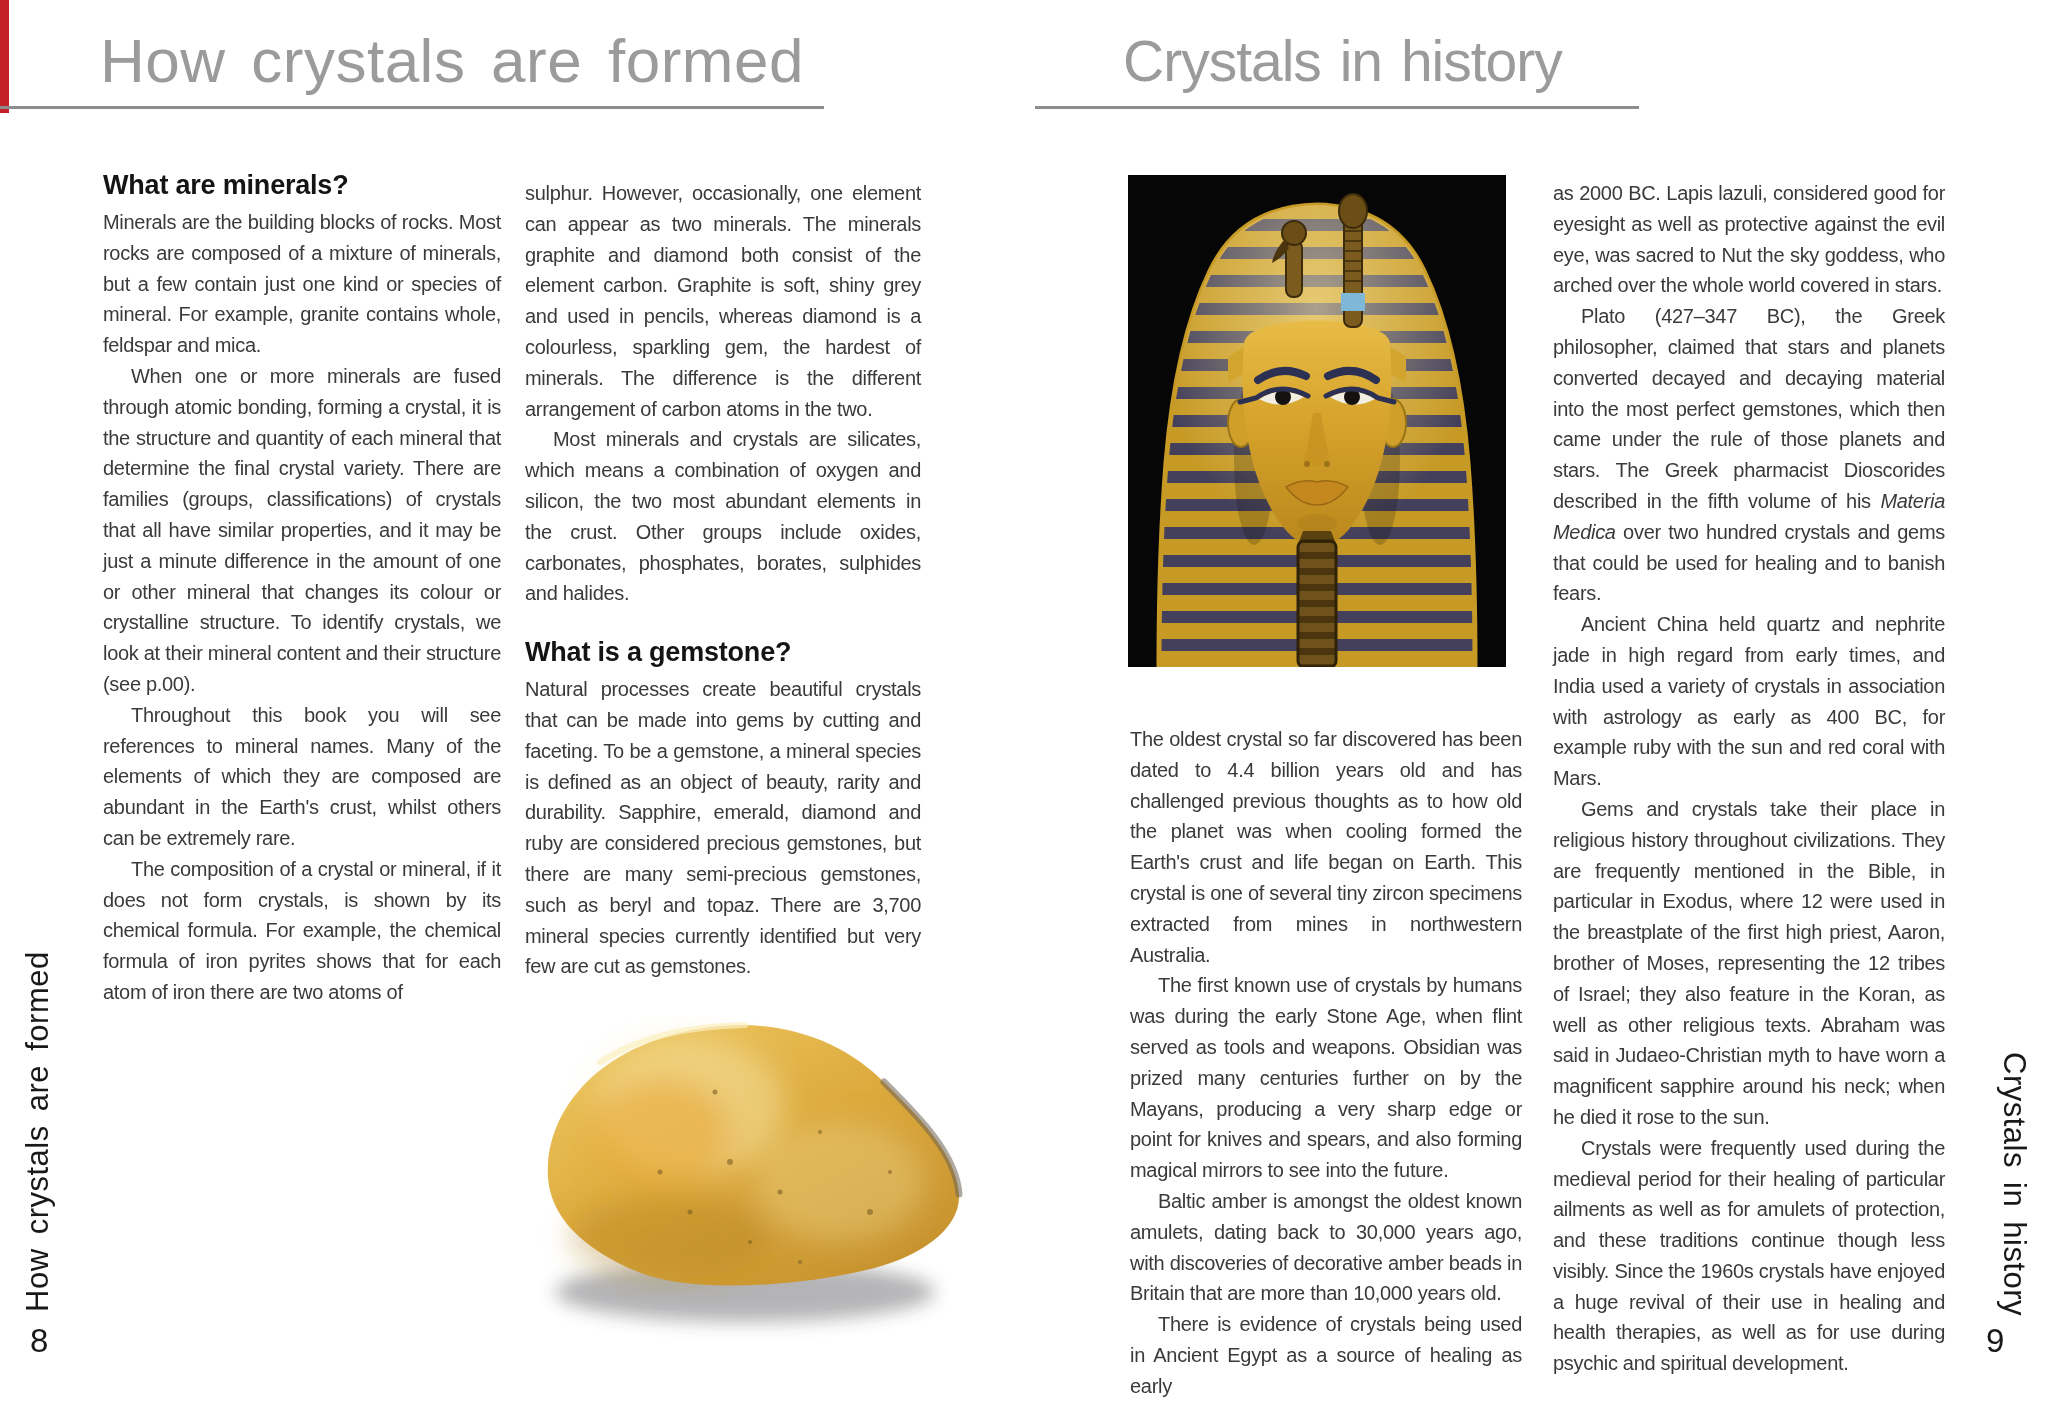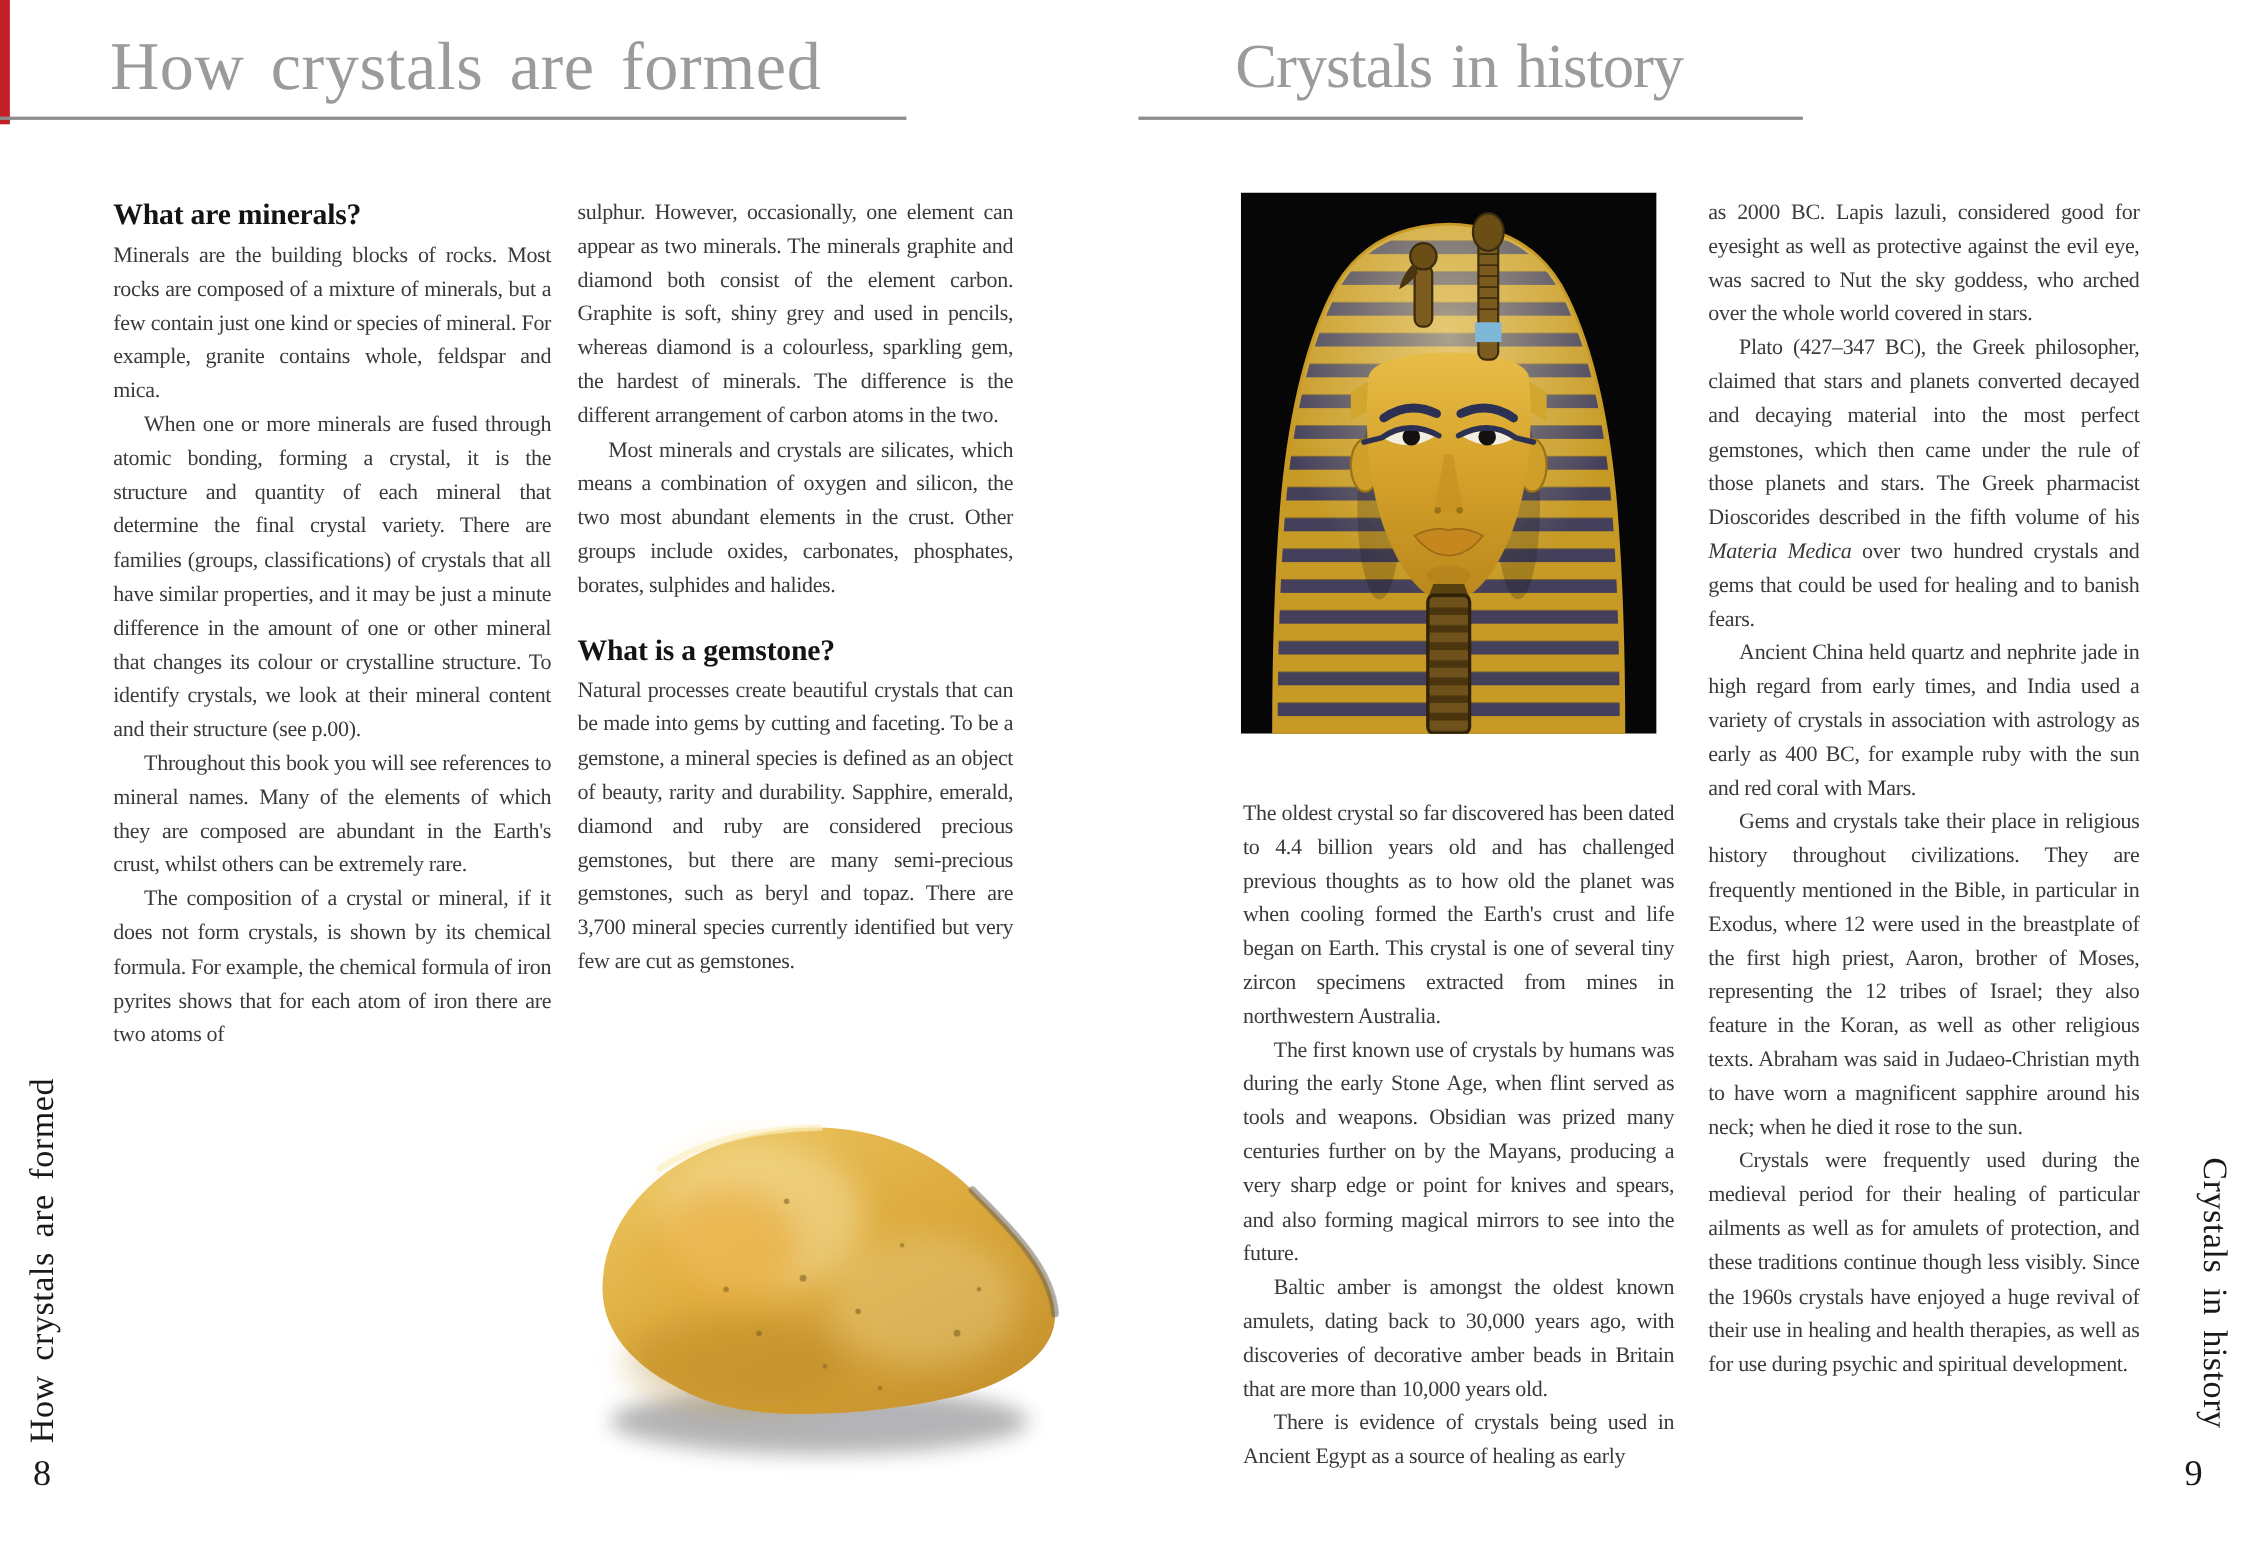--- a/index.html
+++ b/index.html
@@ -1,34 +1,34 @@
 <!DOCTYPE html>
 <html><head>
 <meta charset="utf-8">
 <style>
   html,body{margin:0;padding:0;background:#ffffff;}
   .spread{
     position:relative;width:2048px;height:1424px;background:#ffffff;
-    font-family:Liberation Serif, serif;color:#3a3a3a;overflow:hidden;
+    font-family:Liberation Sans, sans-serif;color:#3a3a3a;overflow:hidden;
   }
   .red-mark{position:absolute;left:0;top:0;width:9px;height:113px;background:#c32127;}
   .page-title{
     position:absolute;top:26px;font-size:62px;line-height:70px;font-weight:400;
     color:#9b9b9b;letter-spacing:.5px;word-spacing:8px;white-space:nowrap;
   }
   .title-left{left:100px;}
   .title-right{left:1123px;font-size:57px;letter-spacing:-1px;word-spacing:4px;}
   .title-rule{position:absolute;top:106px;height:3px;background:#8d8d8d;}
   .rule-left{left:0;width:824px;}
   .rule-right{left:1035px;width:604px;}
   .col{position:absolute;text-align:justify;font-size:20px;line-height:30.8px;letter-spacing:-0.3px;color:#3a3a3a;}
   .col p{margin:0;}
   .col p.ind{text-indent:28px;}
   .col h2{
-    margin:10px 0 5px 0;font-size:27px;line-height:34px;font-weight:bold;color:#141414;
+    margin:0 0 5px 0;font-size:27px;line-height:34px;font-weight:bold;color:#141414;
     letter-spacing:-0.2px;text-align:left;
   }
   .col h2.gem{margin-top:26px;}
   .col-l1{left:103px;top:168px;width:398px;}
   .col-l2{left:525px;top:178px;width:396px;}
   .col-r1{left:1130px;top:700px;width:392px;margin-top:24px;}
   .col-r2{left:1553px;top:178px;width:392px;}
   .photo{position:absolute;display:block;}
   .tut{left:1128px;top:175px;width:378px;height:492px;}
   .stone{left:540px;top:1012px;width:430px;height:330px;}

